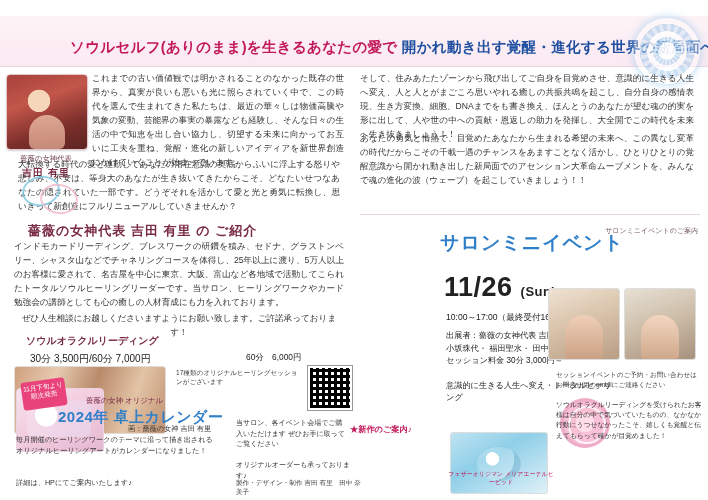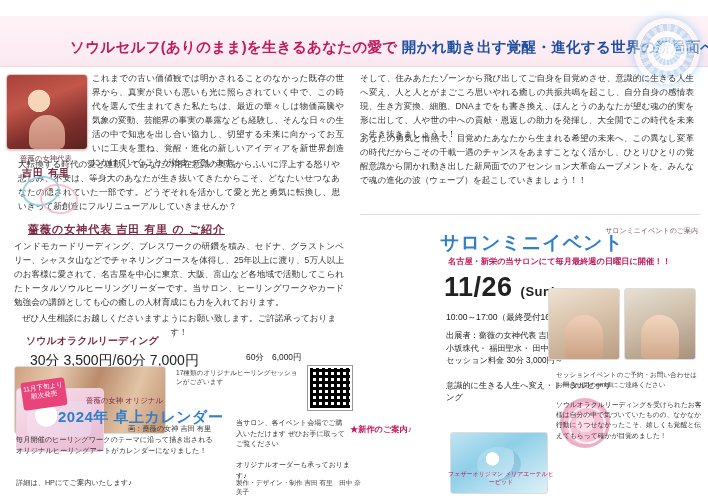--- a/index.html
+++ b/index.html
@@ -81,21 +81,21 @@
   .profile-caption{
     margin-top:4px;font-size:7.4px;line-height:1.35;color:#6b3b4c;text-align:center;
   }
   .profile-name{
     margin-top:2px;font-size:10px;font-weight:bold;color:#7a2b45;text-align:center;
     letter-spacing:1px;
   }
 
   
   .sec-heading{
-    font-size:11px;font-weight:bold;color:#7a2b45;letter-spacing:1px;text-decoration:underline;
+    font-size:13px;font-weight:bold;color:#7a2b45;letter-spacing:1px;
   }
   .intro-heading{
     position:absolute;left:28px;top:222px;
   }
   .intro-text{
     position:absolute;left:14px;top:240px;width:330px;
     font-size:8.6px;line-height:1.62;text-align:justify;color:#333;
   }
   .intro-note{
     position:absolute;left:14px;top:312px;width:330px;
@@ -152,21 +152,21 @@
   .photo-b{
     position:absolute;left:624px;top:288px;width:70px;height:70px;border-radius:3px;
     background:linear-gradient(160deg,#e7e0d4 0%,#cfc0ac 45%,#a8917c 100%);
     border:1px solid #ddd;overflow:hidden;
   }
   .photo-b:after{content:"";position:absolute;left:16px;top:26px;width:38px;height:44px;border-radius:19px 19px 4px 4px;background:linear-gradient(180deg,#f3d6c0,#cfa88b);}
 
   
   .svc-head-1{position:absolute;left:26px;top:334px;font-size:10px;font-weight:bold;color:#7a2b45;}
   .svc-head-2{position:absolute;left:186px;top:334px;font-size:10px;font-weight:bold;color:#7a2b45;}
-  .svc-price-1{position:absolute;left:30px;top:352px;font-size:14px;color:#222;}
+  .svc-price-1{position:absolute;left:30px;top:352px;font-size:10px;color:#222;}
   .svc-price-2{position:absolute;left:246px;top:352px;font-size:8.4px;color:#222;}
   .cards-photo{
     position:absolute;left:14px;top:366px;width:150px;height:66px;border-radius:3px;
     background:linear-gradient(110deg,#cfa07e 0%,#e7cbb0 25%,#b98b6b 50%,#e3c4a6 75%,#c09272 100%);
     border:1px solid #ddd;
   }
   .svc-note{
     position:absolute;left:176px;top:368px;width:128px;
     font-size:6.6px;line-height:1.4;color:#444;
   }
@@ -302,21 +302,20 @@
   <div class="doodle d1"></div>
   <div class="doodle d2"></div>
 
   <div class="sec-heading intro-heading">薔薇の女神代表 吉田 有里 の ご紹介</div>
   <div class="intro-text">インドモカードリーディング、ブレスワークの研鑽を積み、セドナ、グラストンベリー、シャスタ山などでチャネリングコースを体得し、25年以上に渡り、5万人以上のお客様に愛されて、名古屋を中心に東京、大阪、富山など各地域で活動してこられたトータルソウルヒーリングリーダーです。当サロン、ヒーリングワークやカード勉強会の講師としても心の癒しの人材育成にも力を入れております。</div>
   <div class="intro-note">ぜひ人生相談にお越しくださいますようにお願い致します。ご許諾承っております！</div>
 
   <div class="orn-line"></div>
   <div class="mini-label">サロンミニイベントのご案内</div>
   <div class="event-title">サロンミニイベント</div>
-  <div class="event-sub">名古屋・新栄の当サロンにて毎月最終週の日曜日に開催！！</div>
   <div class="event-date">
     <span>11/26</span>
     <span class="dow">(Sun)</span>
   </div>
   <div class="event-time">10:00～17:00（最終受付16:30）</div>
   <div class="event-people">
     <div>出展者：薔薇の女神代表 吉田有里</div>
     <div>小坂珠代・ 福田聖水・ 田中奈美子</div>
     <div>セッション料金 30分 3,000円～</div>
   </div>

